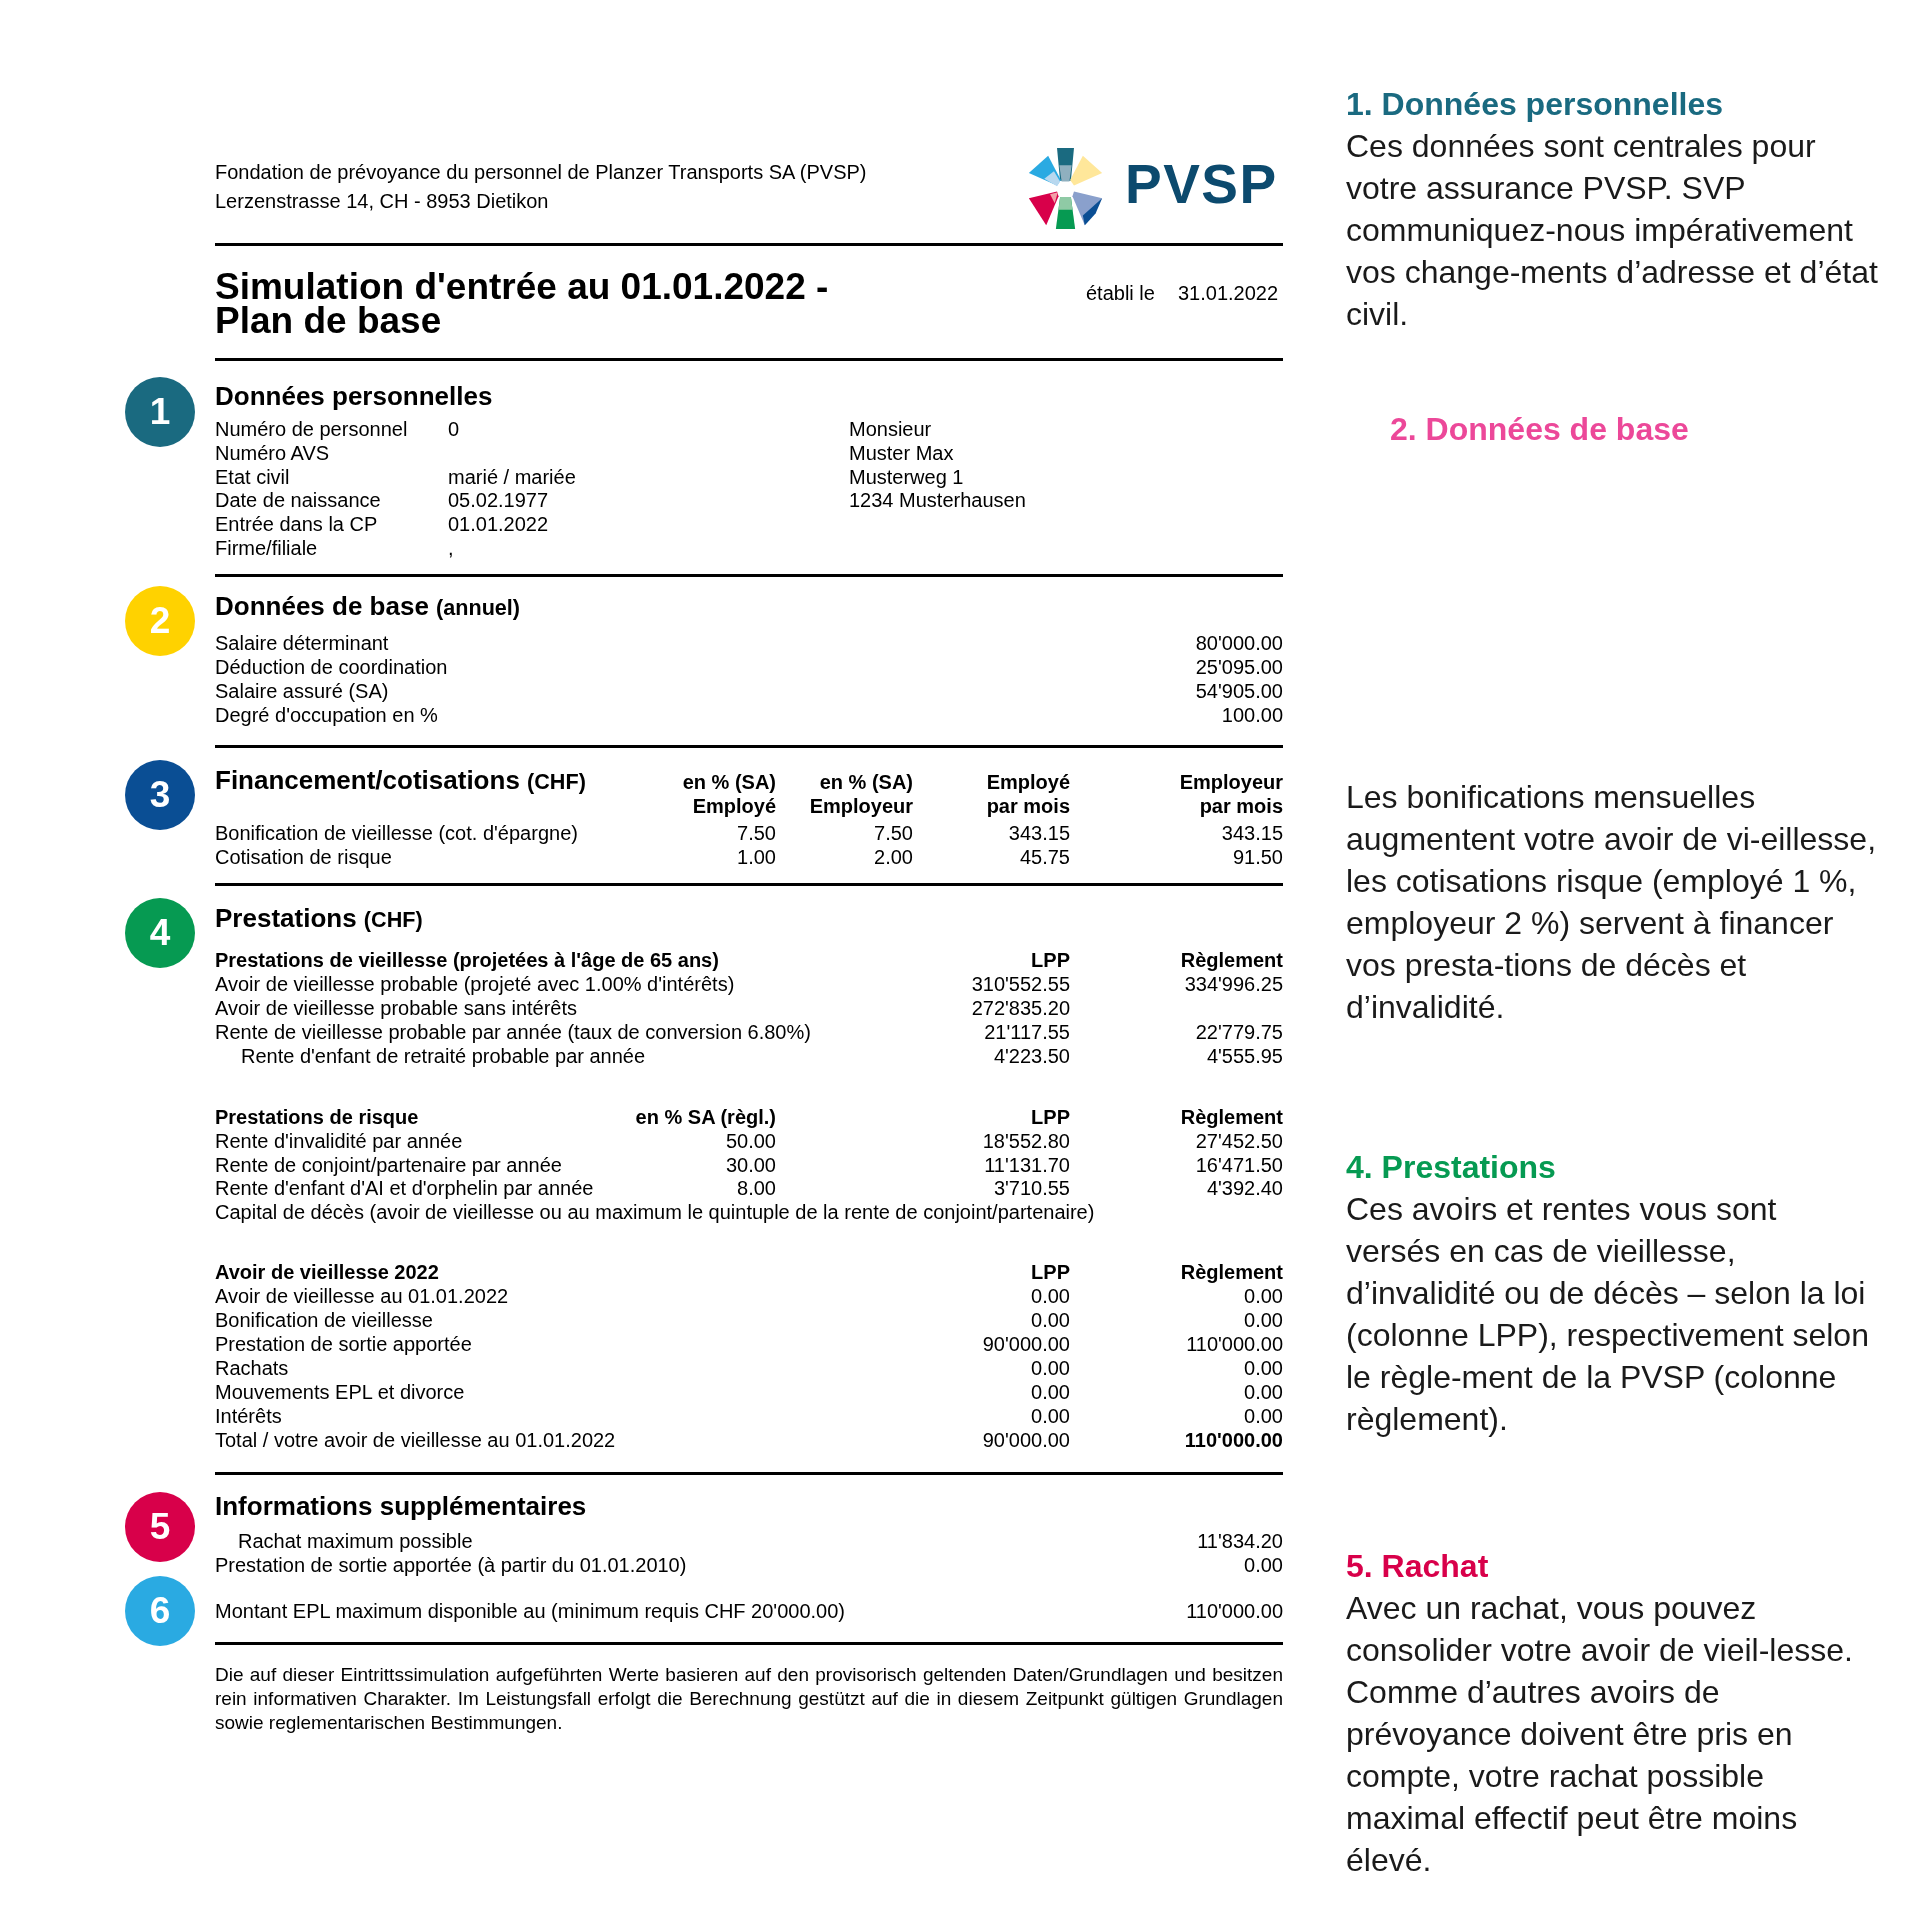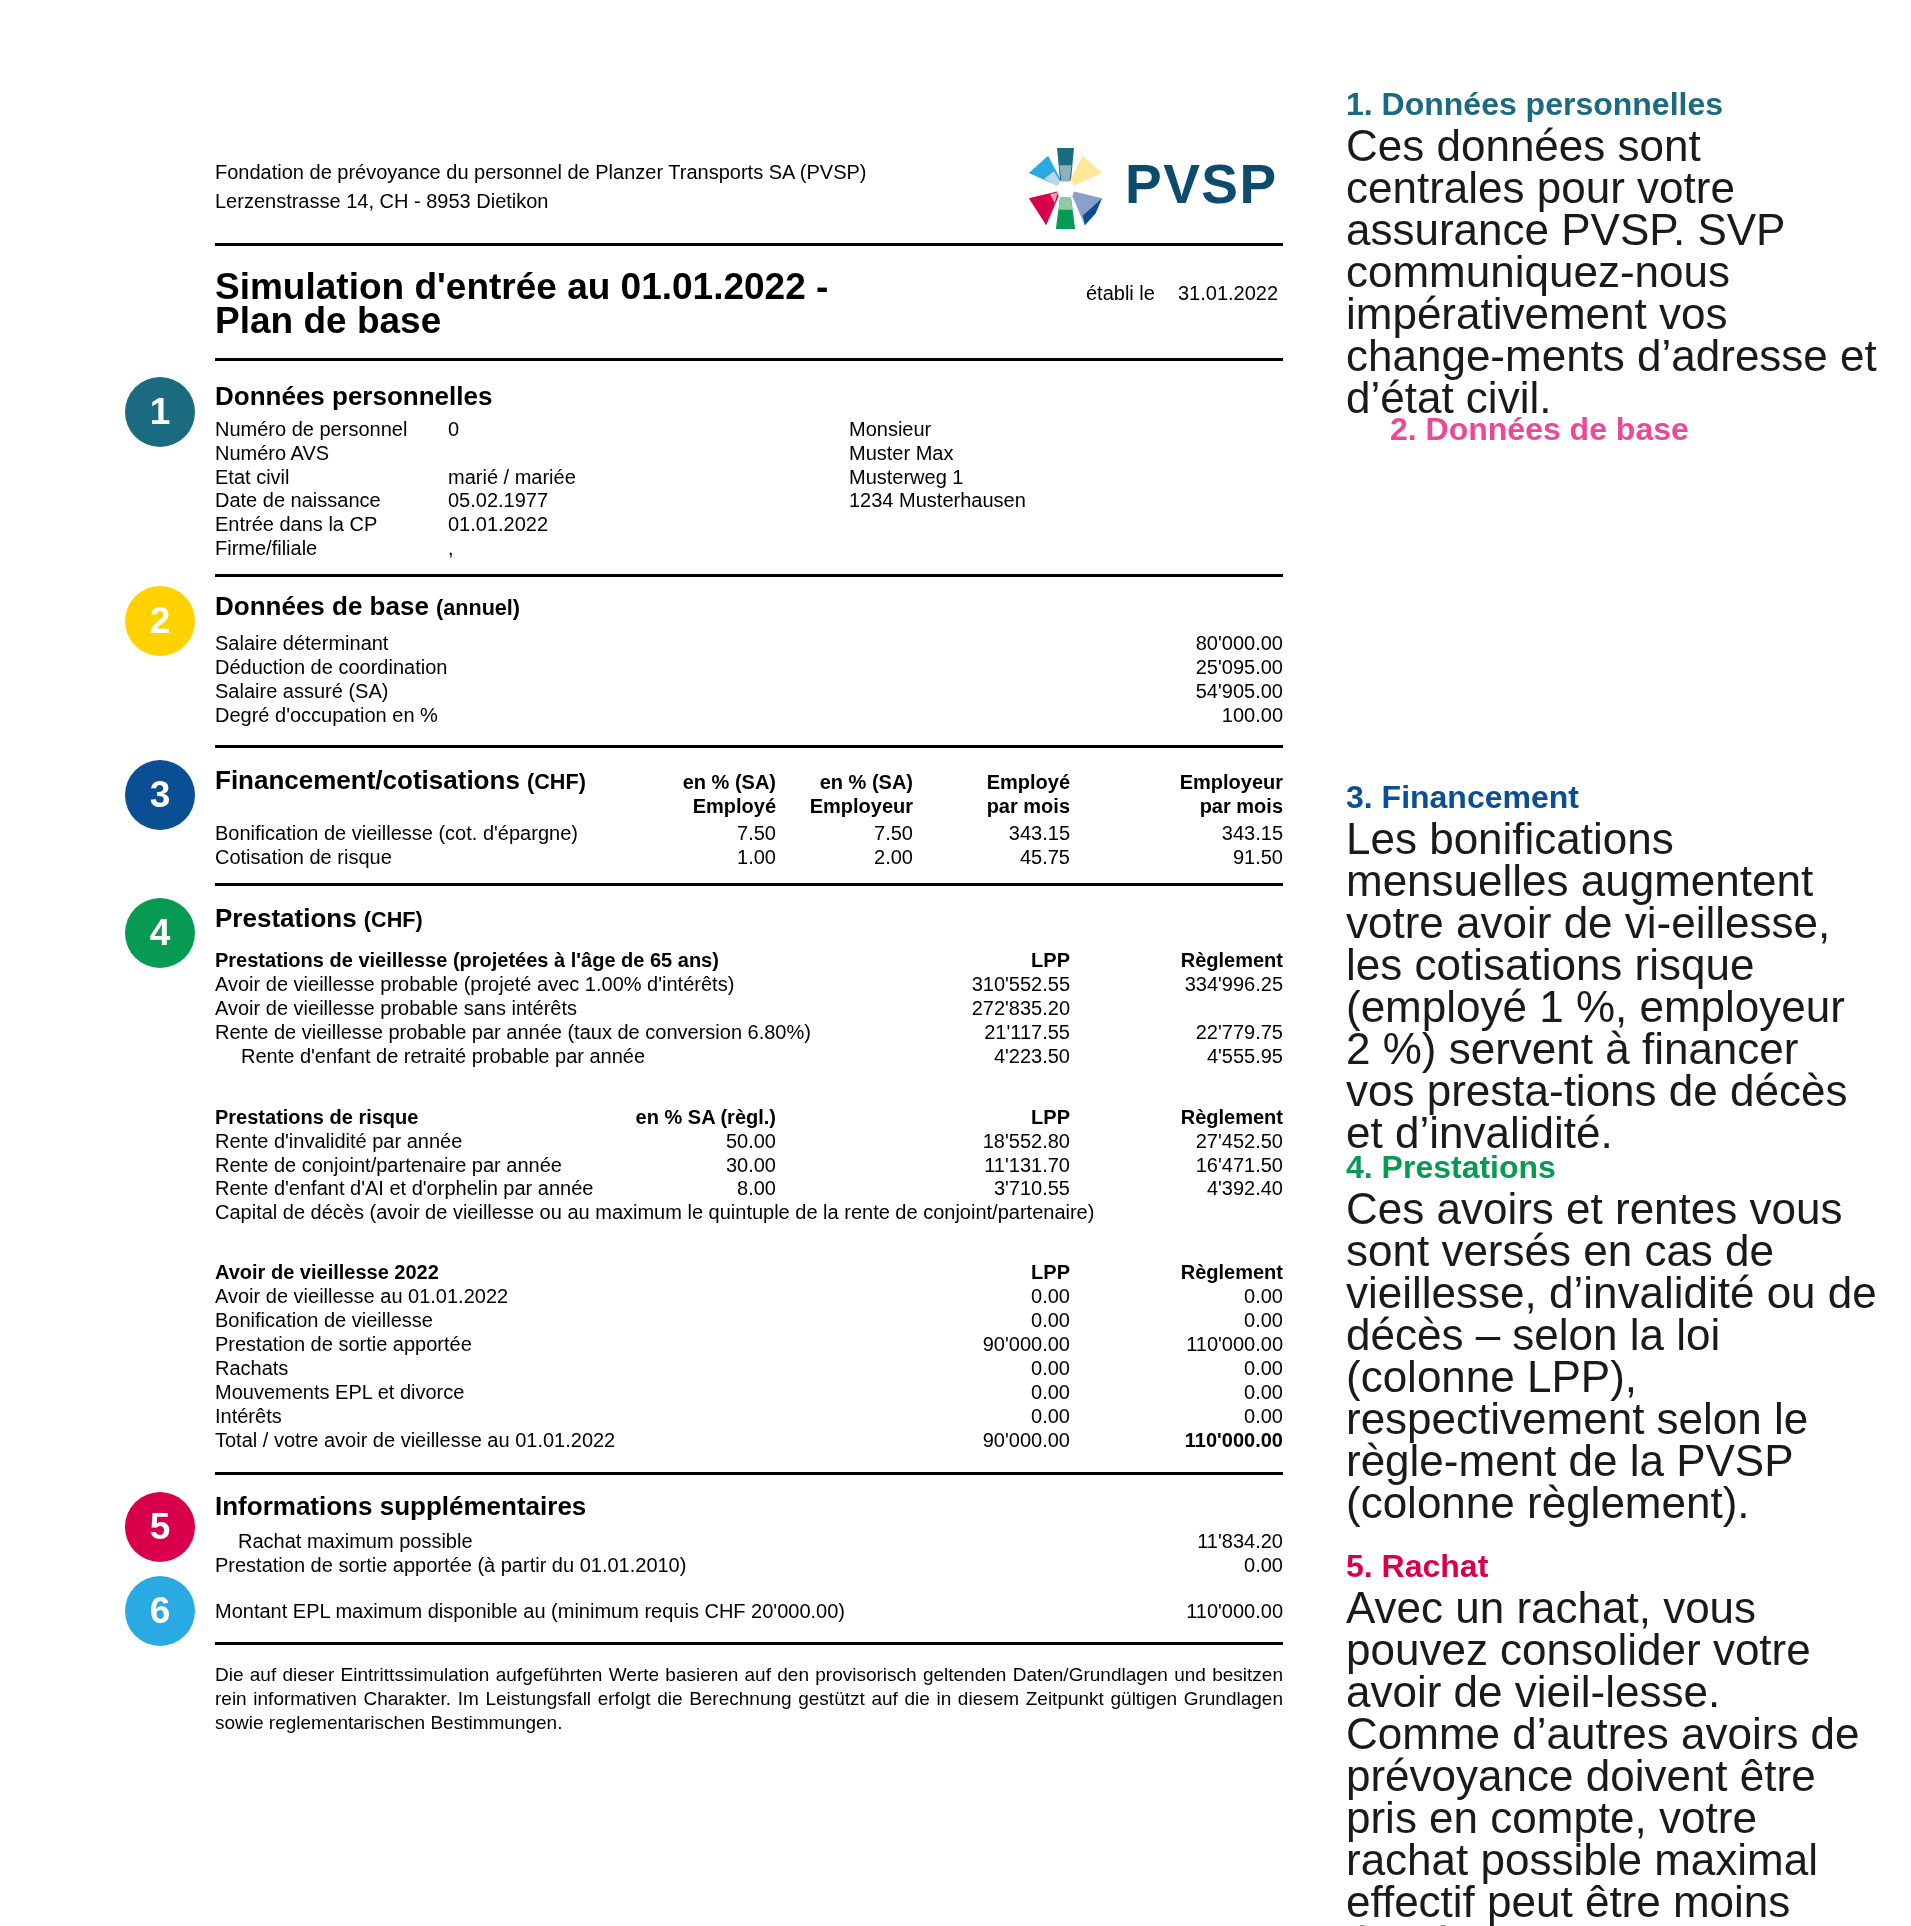--- a/index.html
+++ b/index.html
@@ -10,21 +10,21 @@
   .row { position:absolute; left:215px; width:1068px; height:24px; font-size:20px; line-height:24px; white-space:nowrap; }
   .row span { position:absolute; top:0; }
   .b { font-weight:bold; }
   .rule { position:absolute; left:215px; width:1068px; height:2.7px; background:#000; }
   .h2 { position:absolute; left:215px; font-size:26px; font-weight:bold; line-height:31px; white-space:nowrap; }
   .h2 .sub { font-size:21.6px; }
   .circle { position:absolute; left:125px; width:70px; height:70px; border-radius:50%;
             color:#fff; font-weight:bold; font-size:37px; line-height:70px; text-align:center; }
   .side { position:absolute; left:1346px; width:532px; }
   .side .t { font-size:32px; font-weight:bold; line-height:42px; }
-  .side .p { font-size:44px; line-height:42px; color:#1a1a1a; }
+  .side .p { font-size:32px; line-height:42px; color:#1a1a1a; }
   .disclaimer { position:absolute; left:215px; top:1663px; width:1068px; font-size:19px; line-height:24px; text-align:justify; }
   .logo-text { position:absolute; left:1125px; top:146px; font-size:55px; font-weight:bold; color:#0c4a6e; letter-spacing:1.5px; line-height:77px; }
 </style>
 </head>
 <body>
 
 <div class="abs small" style="left:215px;top:160px;">Fondation de prévoyance du personnel de Planzer Transports SA (PVSP)</div>
 <div class="abs small" style="left:215px;top:189px;">Lerzenstrasse 14, CH - 8953 Dietikon</div>
 
 <div class="abs" style="left:1025px;top:146px;width:81px;height:85px;">
@@ -272,21 +272,20 @@
 
 <div id="sidebar">
     <div class="side" style="top: 83px;">
       <div class="t" style="color: rgb(26, 106, 128);">1. Données personnelles</div>
       <div class="p">Ces données sont centrales pour votre assurance PVSP. SVP communiquez-nous impérativement vos change-ments d’adresse et d’état civil.</div>
     </div>
     <div class="side" style="top: 408px;">
       <div class="t" style="color: #ec4899; margin-left: 44px;">2. Données de base</div>
     </div>
     <div class="side" style="top: 776px;">
-      <div class="t" style="color: rgb(10, 78, 148);">3. Financement</div>
       <div class="p">Les bonifications mensuelles augmentent votre avoir de vi-eillesse, les cotisations risque (employé 1 %, employeur 2 %) servent à financer vos presta-tions de décès et d’invalidité.</div>
     </div>
     <div class="side" style="top: 1146px;">
       <div class="t" style="color: rgb(6, 154, 82);">4. Prestations</div>
       <div class="p">Ces avoirs et rentes vous sont versés en cas de vieillesse, d’invalidité ou de décès – selon la loi (colonne LPP), respectivement selon le règle-ment de la PVSP (colonne règlement).</div>
     </div>
     <div class="side" style="top: 1545px;">
       <div class="t" style="color: rgb(216, 0, 74);">5. Rachat</div>
       <div class="p">Avec un rachat, vous pouvez consolider votre avoir de vieil-lesse. Comme d’autres avoirs de prévoyance doivent être pris en compte, votre rachat possible maximal effectif peut être moins élevé.</div>
     </div>

